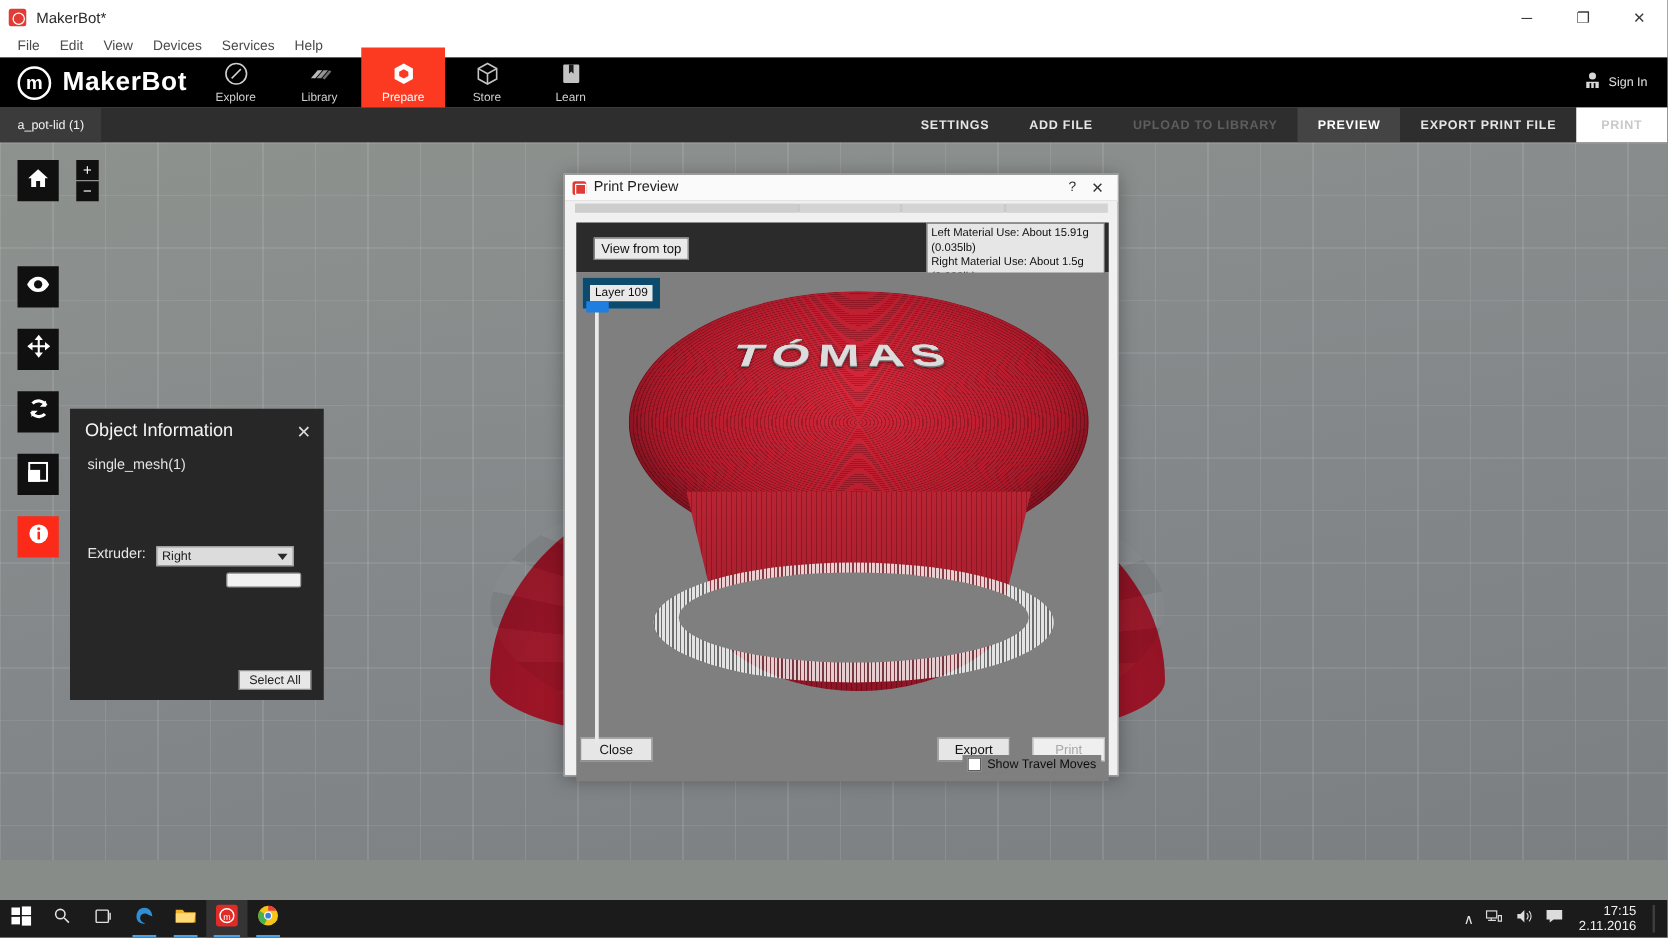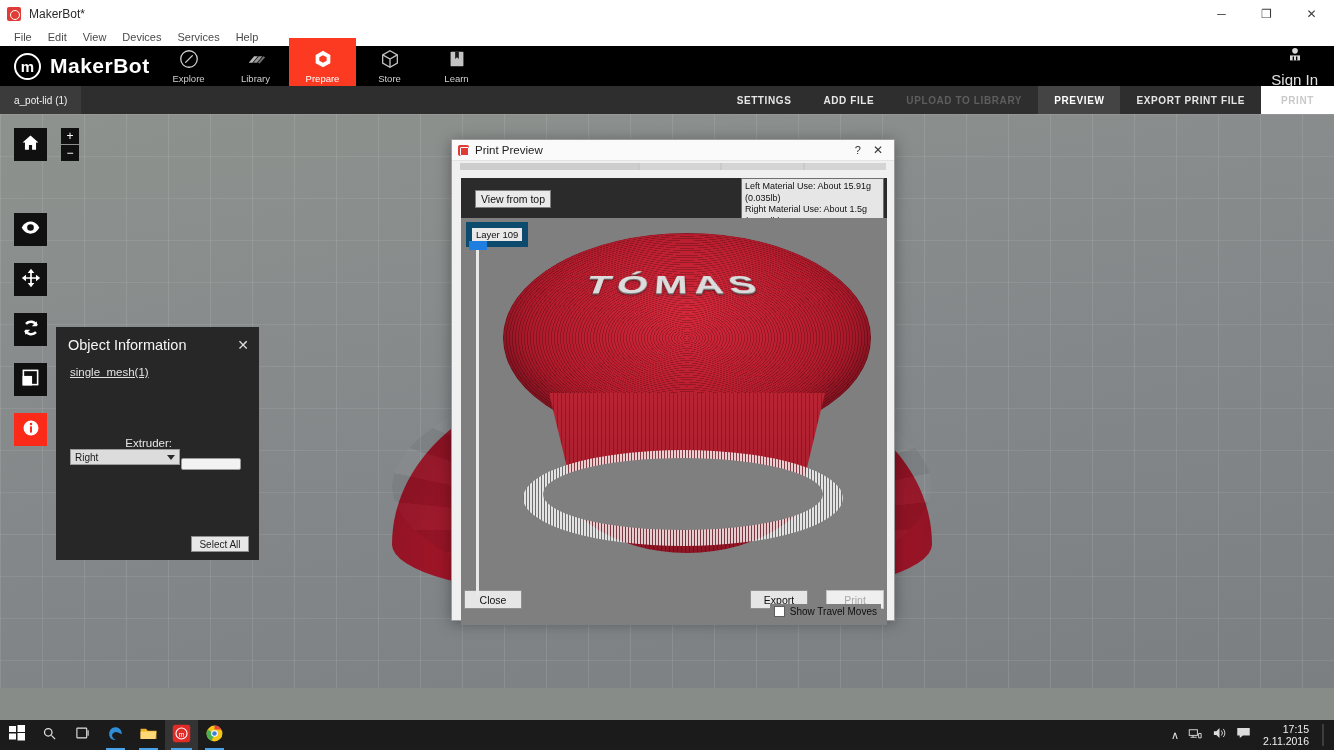--- a/index.html
+++ b/index.html
@@ -60,22 +60,22 @@
   }
   .mb-nav-item {
     width: 67px; height: 56px; display: flex; flex-direction: column;
     align-items: center; justify-content: center; gap: 3px;
     color: #cfcfcf; font-size: 9.5px;
   }
   .mb-nav-item.active { background: #fc3a22; color: #ffffff; }
   .mb-nav-item svg { display: block; }
   .mb-signin {
     position: absolute; right: 16px; top: -8px; height: 56px;
-    display: flex; flex-direction: column; align-items: center;
-    justify-content: center; gap: 3px; color: #e2e2e2; font-size: 15px;
+    display: flex; flex-direction: row; align-items: center;
+    justify-content: center; gap: 3px; color: #e2e2e2; font-size: 10px;
   }
 
   
   .second-bar {
     position: absolute; top: 86px; left: 0; width: 1334px; height: 28px;
     background: #2e2e2e; display: flex; align-items: center;
   }
   .file-tab {
     height: 28px; display: flex; align-items: center; padding: 0 14px;
     background: #3b3b3b; color: #f2f2f2; font-size: 10px;
@@ -131,23 +131,23 @@
   
   .obj-panel {
     position: absolute; left: 56px; top: 213px; width: 203px; height: 233px;
     background: #272727; color: #e9e9e9;
   }
   .obj-head {
     display: flex; align-items: center; padding: 10px 10px 0 12px;
   }
   .obj-title { font-size: 14.5px; color: #f5f5f5; }
   .obj-close { margin-left: auto; font-size: 14px; color: #dcdcdc; line-height: 1; }
-  .obj-mesh { padding: 13px 0 0 14px; font-size: 11.5px; color: #e2e2e2; text-decoration: underline; }
+  .obj-mesh { padding: 13px 0 0 14px; font-size: 11.5px; color: #e2e2e2; }
   .obj-extruder-row {
-    position: absolute; left: 14px; top: 110px; display: flex; align-items: flex-end; flex-direction: column;
+    position: absolute; left: 14px; top: 110px; display: flex; align-items: flex-start;
   }
   .obj-label { font-size: 11.5px; color: #e7e7e7; margin-right: 8px; }
   .obj-select {
     width: 110px; height: 16px; background: #dcdcdc; border: 1px solid #9a9a9a;
     font-size: 10px; color: #1a1a1a; display: flex; align-items: center;
     padding-left: 4px; position: relative;
   }
   .obj-select .caret {
     position: absolute; right: 4px; top: 5px;
     border-left: 4px solid transparent; border-right: 4px solid transparent;

